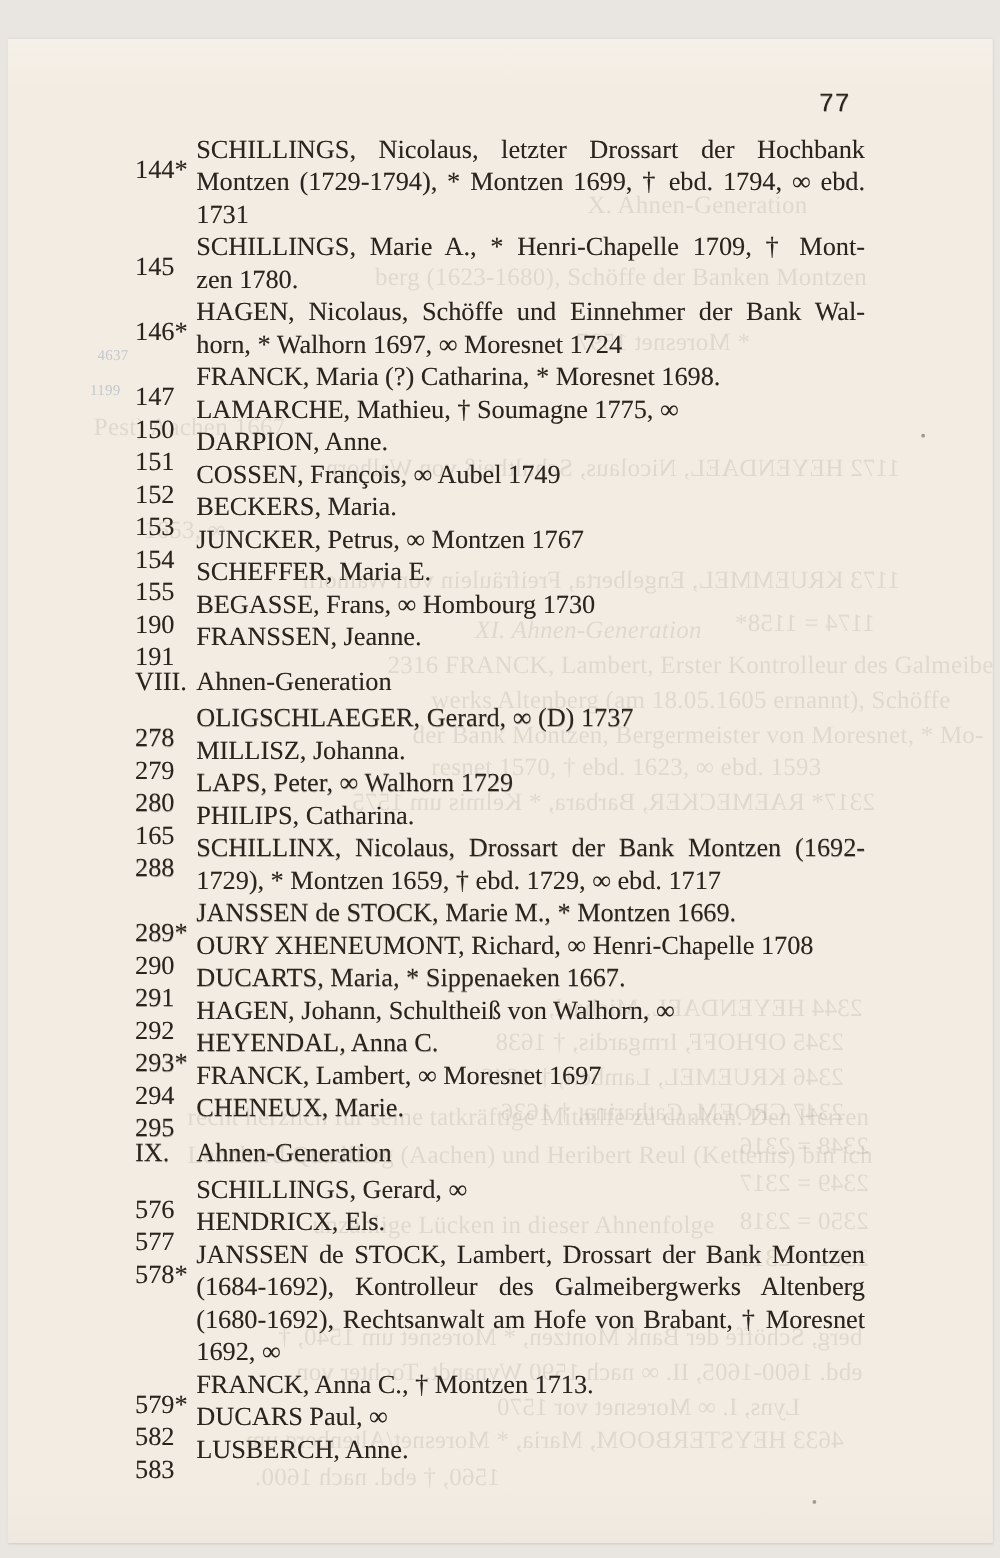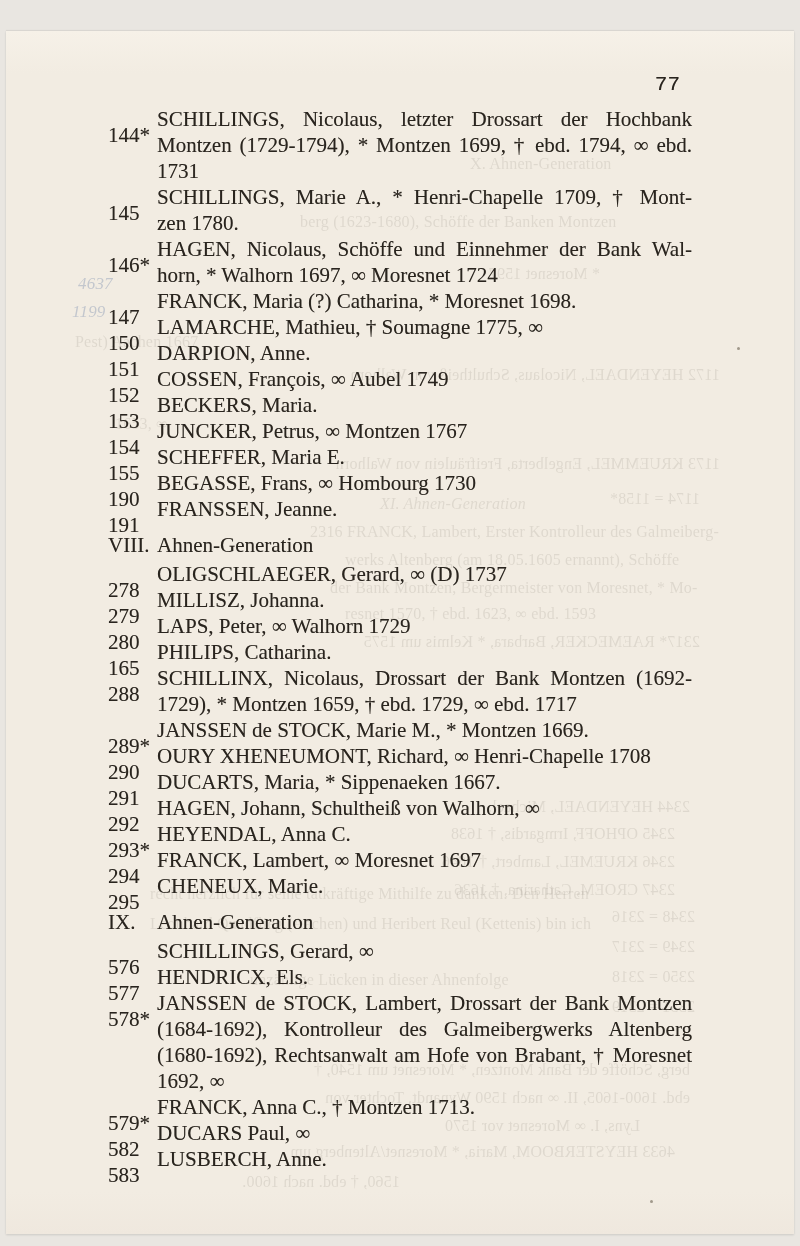--- a/index.html
+++ b/index.html
@@ -17,26 +17,26 @@
     font-family:"Liberation Serif","DejaVu Serif",serif;
   }
   .page{
     position:absolute;left:6px;top:31px;width:788px;height:1203px;
     background:linear-gradient(180deg,var(--paper_hi) 0px,var(--paper) 42px,var(--paper) 1160px,#efe8de 1203px);
     box-shadow:0 1px 2px rgba(0,0,0,.12), 0 -1px 1px rgba(0,0,0,.06);
   }
   
   .ghost-layer{position:absolute;left:0;top:0;width:100%;height:100%;overflow:hidden;}
   .ghost{
-    position:absolute;font-size:16px;line-height:24px;white-space:nowrap;
+    position:absolute;font-size:20px;line-height:24px;white-space:nowrap;
     color:var(--ghost);opacity:.16;letter-spacing:.2px;
     filter:blur(.4px);
   }
   .ghost.mir{transform:scaleX(-1);}
-  .ghost.blue{color:var(--ghost_blue);opacity:.30;font-size:17px;font-style:italic;}
+  .ghost.blue{color:var(--ghost_blue);opacity:.30;font-size:12px;}
   .speck{position:absolute;width:3px;height:3px;border-radius:50%;background:rgba(95,85,70,.55);}
 
   .content{
     position:absolute;left:102px;top:41px;width:584px;
     color:var(--ink);font-size:21px;line-height:26px;
     text-shadow:0.2px 0.2px 0.4px rgba(41,36,30,.35);
   }
   .pagenum{text-align:right;padding-right:12px;margin-bottom:8px;font-family:Liberation Mono, monospace;}
   .entry{position:relative;padding-left:49px;}
   .entry .num{position:absolute;left:0;top:16px;}

